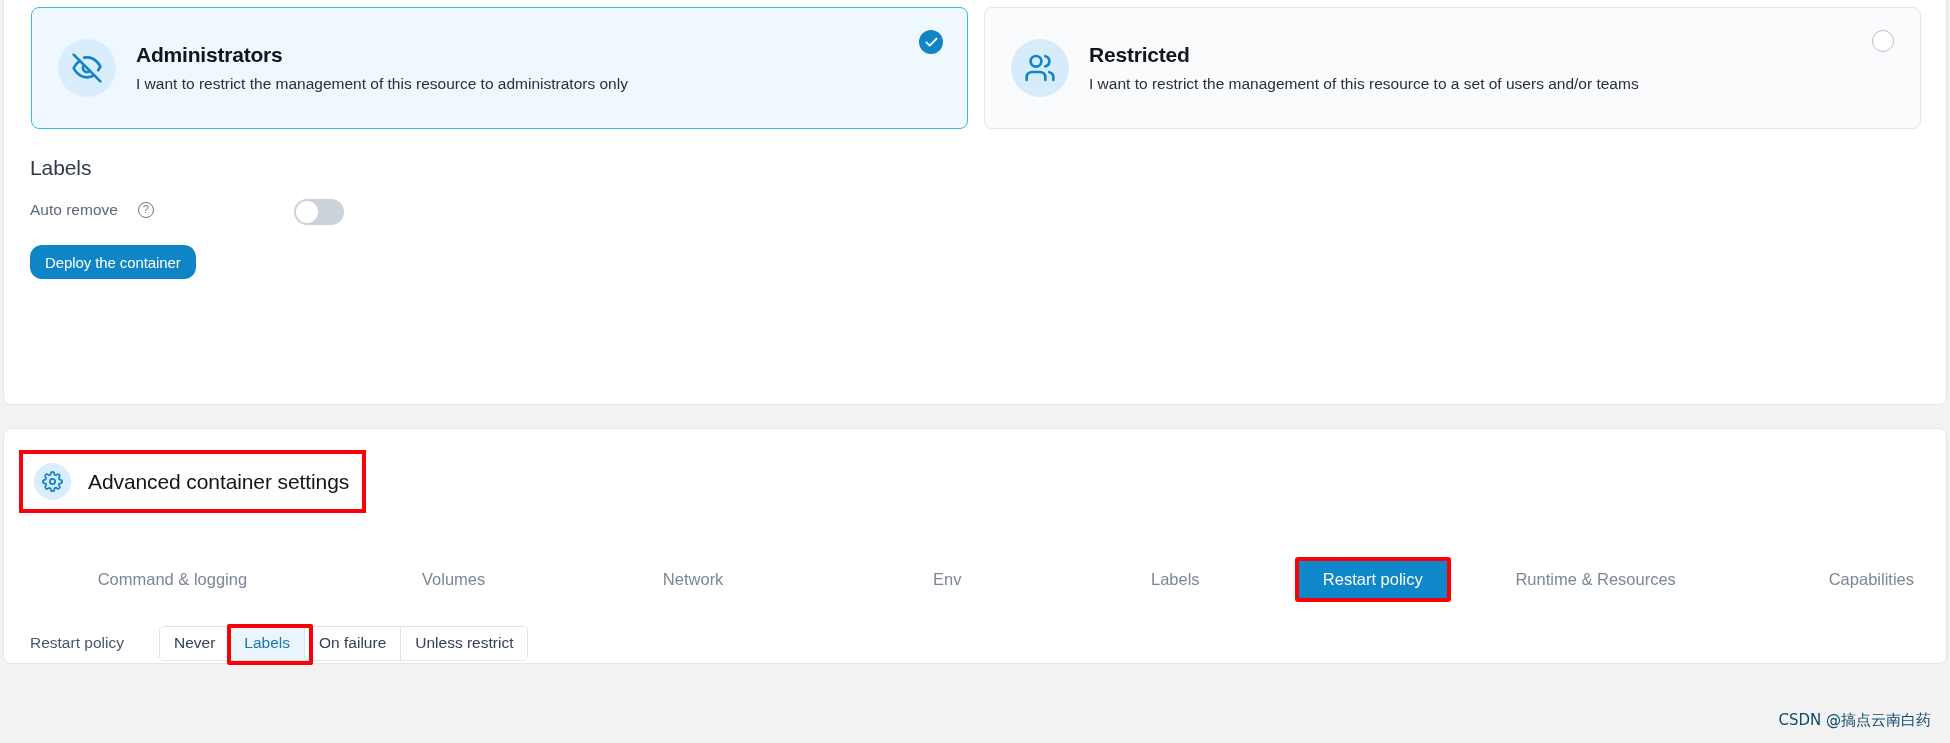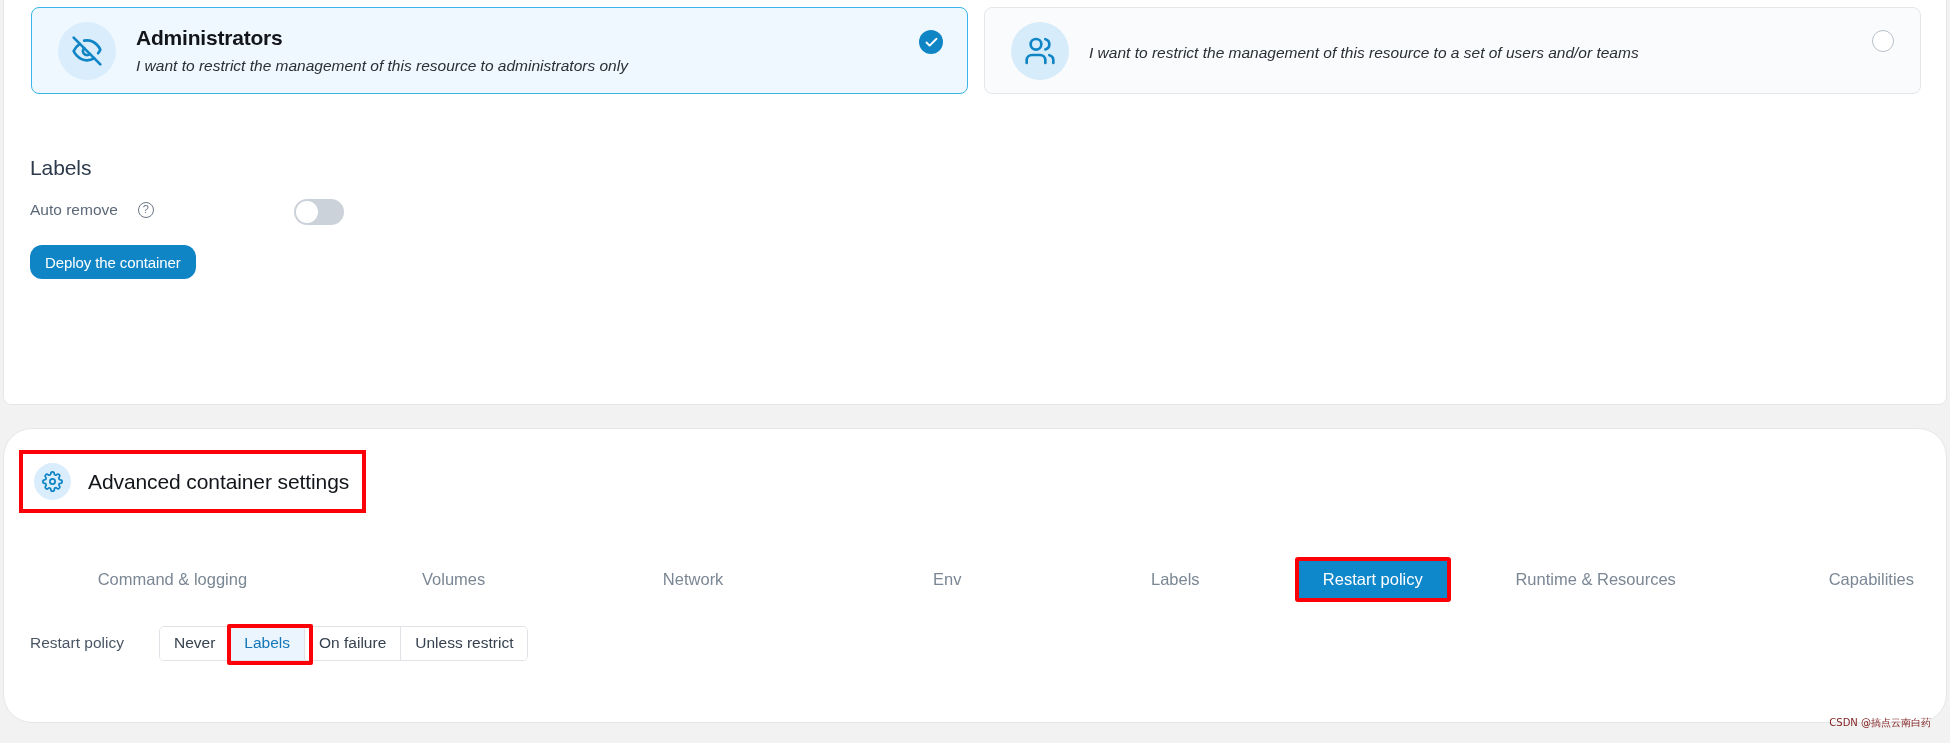--- a/index.html
+++ b/index.html
@@ -18,28 +18,28 @@
     position: absolute;
     background: #ffffff;
     border: 1px solid #e4e7ea;
     border-radius: 8px;
   }
   #panel-top {
     left: 3px; top: -8px; width: 1944px; height: 413px;
     border-radius: 0 0 8px 8px;
   }
   #panel-bottom {
-    left: 3px; top: 428px; width: 1944px; height: 295px; border-radius: 29px;
+    left: 3px; top: 428px; width: 1944px; height: 236px;
   }
 
   
   .cards-row {
     position: absolute;
     left: 27px; top: 14px;
-    width: 1890px; height: 87px;
+    width: 1890px; height: 122px;
     display: flex;
     gap: 16px;
   }
   .acard {
     flex: 1 1 0;
     position: relative;
     border-radius: 8px;
     background: #fafbfc;
     border: 1px solid #e4e7ea;
     display: flex;
@@ -64,21 +64,20 @@
     font-weight: bold;
     color: #12151a;
     letter-spacing: -0.2px;
     line-height: 1.25;
   }
   .acard-desc {
     font-size: 15.5px;
     color: #2b2f36;
     margin-top: 5px;
     line-height: 1.3;
-    font-style: italic;
   }
   .acard-marker {
     position: absolute;
     right: 24px; top: 22px;
     width: 24px; height: 24px;
   }
   .radio-empty {
     width: 22px; height: 22px;
     border-radius: 50%;
     border: 1.5px solid #b9c0cb;
@@ -244,22 +243,22 @@
     position: absolute;
     border: 4px solid #fb0007;
     pointer-events: none;
     border-radius: 2px;
   }
 
   
   #watermark {
     position: absolute;
     right: 19px; bottom: 13px;
-    font-size: 10px;
-    color: #7f1d1d;
+    font-size: 15px;
+    color: #0c4a6e;
     font-family: "DejaVu Sans", sans-serif;
     white-space: nowrap;
   }
 </style>
 </head>
 <body>
 
 <div class="panel" id="panel-top">
 
   <div class="cards-row">
@@ -289,20 +288,21 @@
     <div class="acard">
       <div class="acard-iconwrap">
         <svg width="32" height="32" viewBox="0 0 24 24" fill="none" stroke="#1085c6" stroke-width="2" stroke-linecap="round" stroke-linejoin="round">
           <path d="M16 21v-2a4 4 0 0 0-4-4H6a4 4 0 0 0-4 4v2"></path>
           <circle cx="9" cy="7" r="4"></circle>
           <path d="M22 21v-2a4 4 0 0 0-3-3.87"></path>
           <path d="M16 3.13a4 4 0 0 1 0 7.75"></path>
         </svg>
       </div>
       <div class="acard-text">
+        <div class="acard-title">Restricted</div>
         <div class="acard-desc">I want to restrict the management of this resource to a set of users and/or teams</div>
       </div>
       <div class="acard-marker">
         <div class="radio-empty"></div>
       </div>
     </div>
 
   </div>
 
   <div id="actions-heading">Labels</div>

